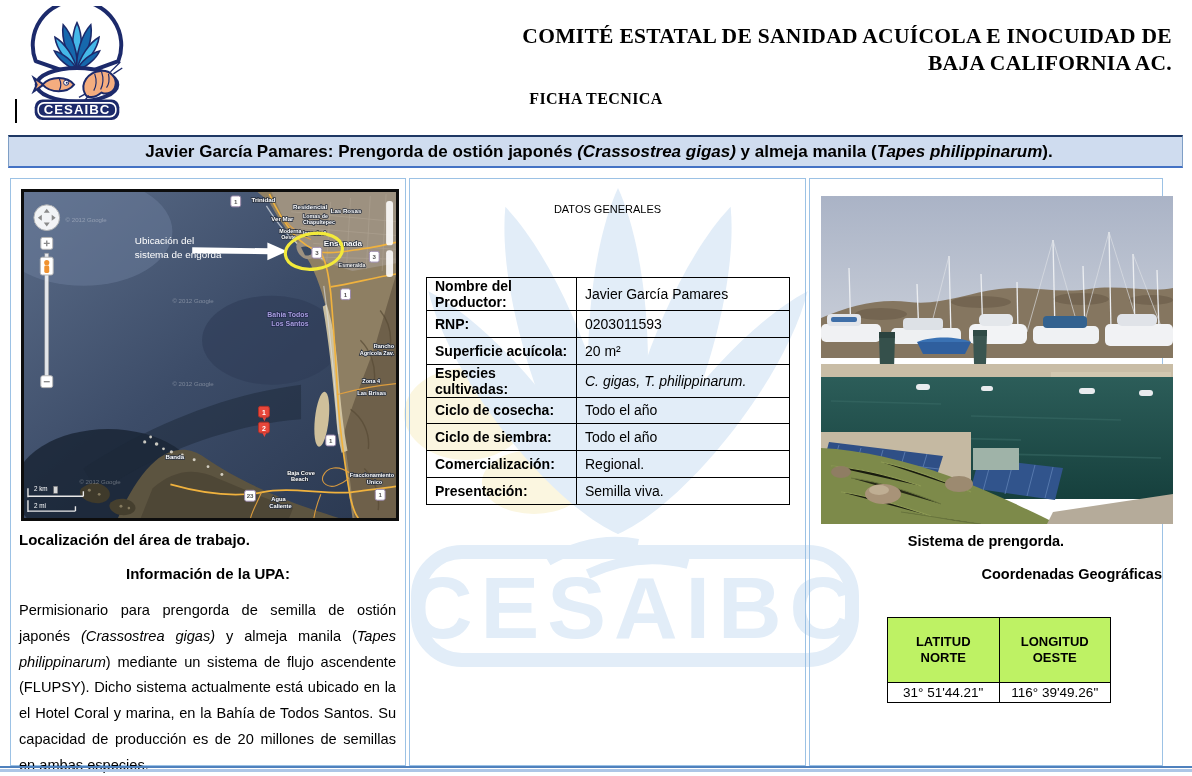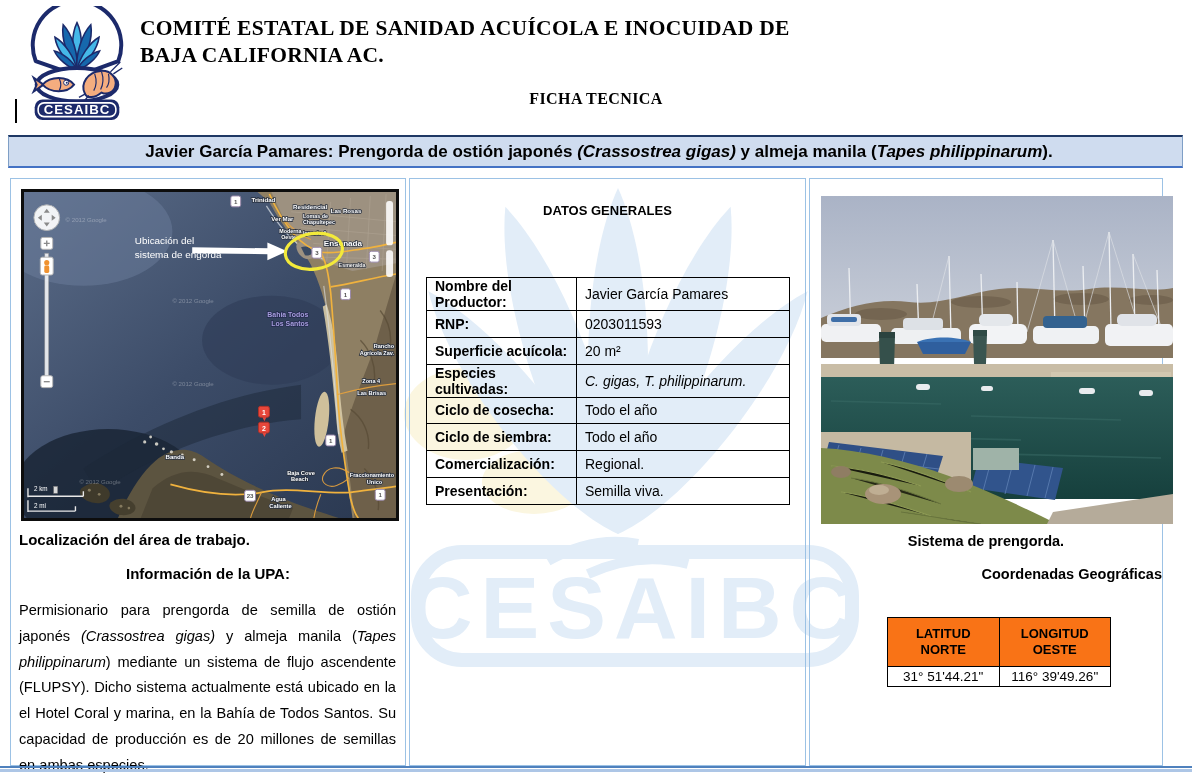--- a/index.html
+++ b/index.html
@@ -6,21 +6,21 @@
   html,body { background:#fff; }
   .page {
     position:relative; width:1192px; height:776px; background:#fff;
     font-family:"Liberation Sans", sans-serif; overflow:hidden;
   }
   
   .watermark { position:absolute; left:338px; top:166px; width:525px; height:515px; z-index:0; pointer-events:none; }
   
   .logo { position:absolute; left:16px; top:6px; width:122px; height:118px; z-index:2; }
   .cursor-bar { position:absolute; left:15px; top:99px; width:2px; height:24px; background:#000; z-index:2; }
-  .org-title { position:absolute; left:140px; right:20px; top:15px; text-align:left; z-index:2;
+  .org-title { position:absolute; left:140px; right:20px; top:23px; text-align:right; z-index:2;
     font-family:"Liberation Serif", serif; font-weight:bold; font-size:21.5px; line-height:27px; color:#000; letter-spacing:.3px; }
   .doc-type { position:absolute; left:0; right:0; top:90px; text-align:center; z-index:2;
     font-family:"Liberation Serif", serif; font-weight:bold; font-size:16px; color:#000; letter-spacing:.4px; }
   
   .title-banner {
     position:absolute; left:8px; top:135px; width:1175px; height:33px; z-index:2;
     background:#cfdcef; border-style:solid; border-color:#1f3864 #7f9fc6 #4472c4 #7f9fc6; border-width:2px 1px 2px 1px;
     display:flex; align-items:center; justify-content:center;
     font-size:17px; font-weight:bold; color:#000;padding-left:7px;
   }
@@ -30,31 +30,31 @@
   .panel-left  { left:10px;  width:396px; }
   .panel-mid   { left:409px; width:397px; }
   .panel-right { left:809px; width:354px; }
   
   .map-frame { position:absolute; left:10px; top:10px; width:378px; height:332px; border:3px solid #0d0d0d; background:#2b3a55; }
   .map-caption { position:absolute; left:8px; top:352px; font-size:15px; font-weight:bold; color:#000; }
   .upa-title { position:absolute; left:0; right:0; top:386px; text-align:center; font-size:15px; font-weight:bold; }
   .upa-text { position:absolute; left:8px; right:9px; top:419px; font-size:14.6px; line-height:25.8px; text-align:justify; color:#000; }
   .upa-text .it { font-style:italic; }
   
-  .datos-title { position:absolute; left:0; right:0; top:24px; text-align:center; font-size:13px; font-weight:bold; }
+  .datos-title { position:absolute; left:0; right:0; top:24px; text-align:center; font-size:11px; font-weight:normal; }
   table.datos { position:absolute; left:16px; top:98px; width:364px; border-collapse:collapse; }
   table.datos td { border:1px solid #000; height:26.8px; padding:0 8px; font-size:14px; vertical-align:middle; background:transparent; }
   table.datos td.lbl { width:150px; font-weight:bold; }
   table.datos td.val.it { font-style:italic; }
   
   .photo-frame { position:absolute; left:11px; top:17px; width:352px; height:328px; }
   .photo-caption { position:absolute; left:0; right:0; top:354px; text-align:center; font-size:14.5px; font-weight:bold; }
   .coords-title { position:absolute; left:0; right:0; top:387px; text-align:right; font-size:14.5px; font-weight:bold; }
   table.coords { position:absolute; left:77px; top:438px; width:224px; border-collapse:collapse; }
-  table.coords th { border:1px solid #000; background:#f97316; font-size:13px; font-weight:bold; line-height:16px; padding:8px 2px; text-align:center; }
+  table.coords th { border:1px solid #000; background:#bef264; font-size:13px; font-weight:bold; line-height:16px; padding:16px 2px; text-align:center; }
   table.coords td { border:1px solid #000; font-size:13.5px; text-align:center; height:20px; background:#fff; }
   
   .bottom-rule-a { position:absolute; left:0; right:0; top:766px; height:2px; background:#4f81bd; z-index:2; }
   .bottom-rule-b { position:absolute; left:0; right:0; top:769px; height:3px; background:#adc6e6; z-index:2; }
   
   svg text { font-family:"Liberation Sans", sans-serif; }
   .map-label { fill:#ffffff; paint-order:stroke; stroke:#2a3240; stroke-width:1.6px; font-weight:bold; }
   .shield-txt { fill:#555; font-size:6.2px; font-weight:bold; }
   .annot { fill:#ffffff; font-size:10px; }
   .wm-text { fill:#e2edf8; font-weight:bold; letter-spacing:8px; }

